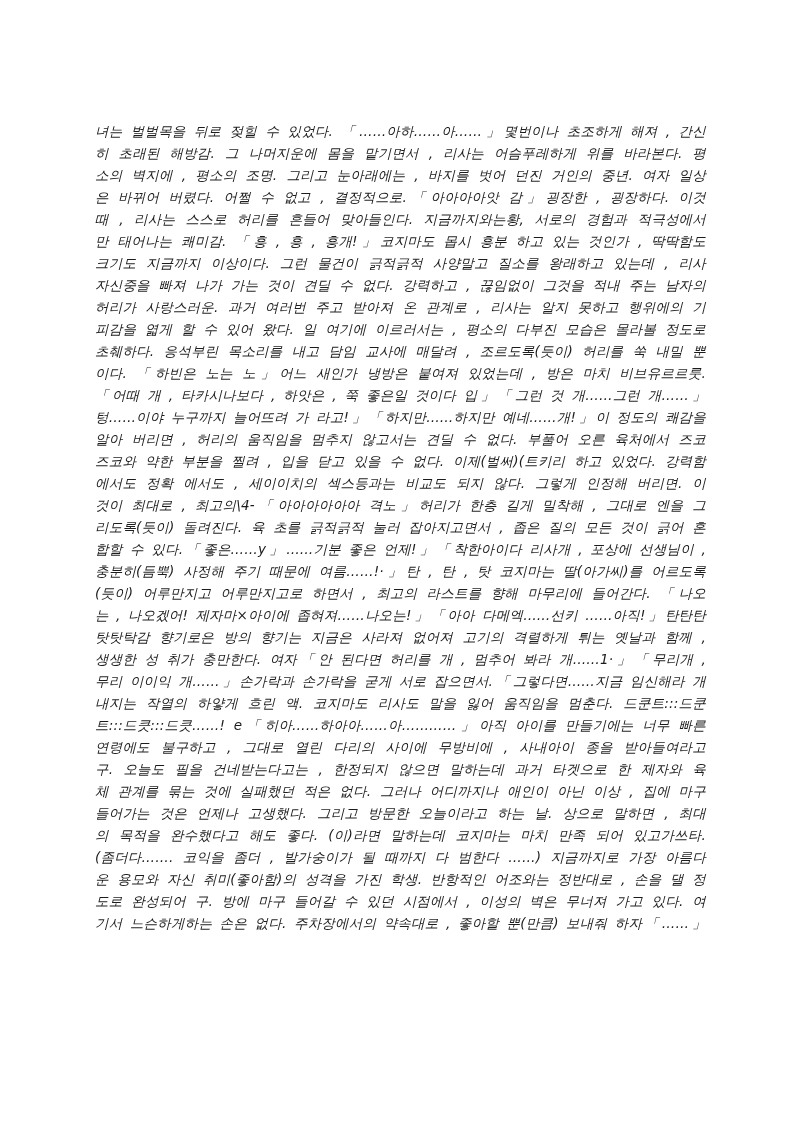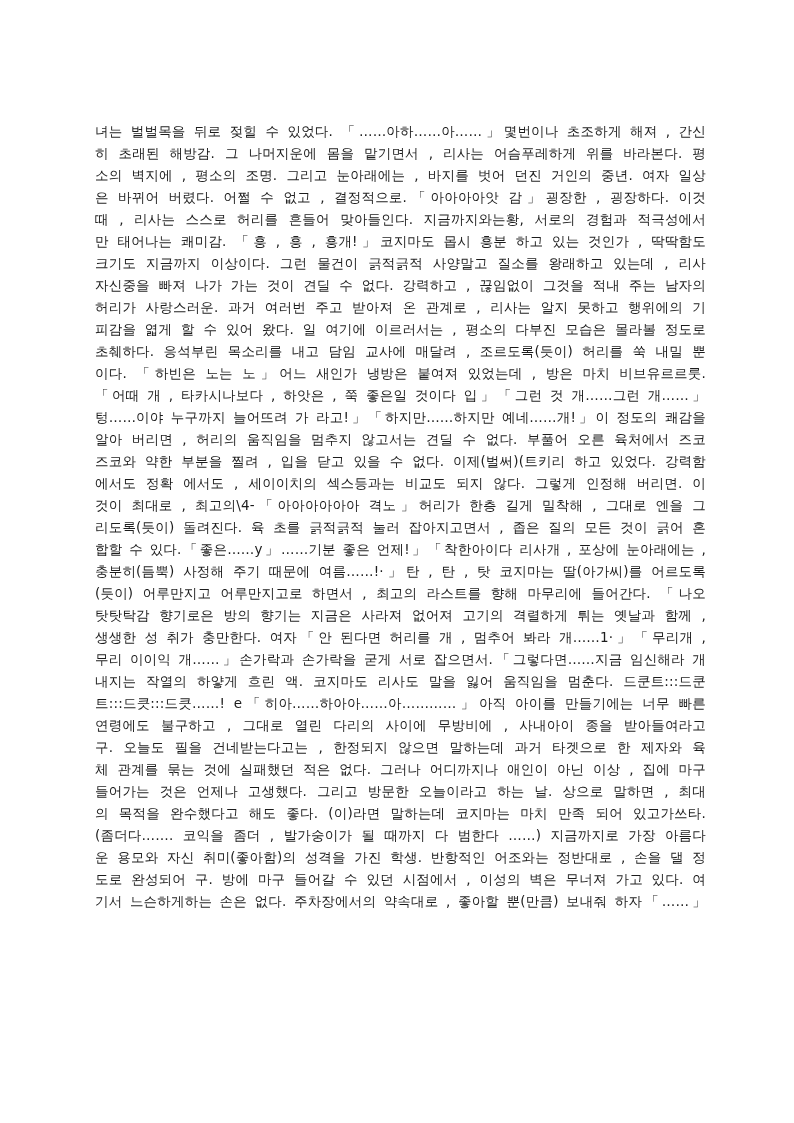--- a/index.html
+++ b/index.html
@@ -16,20 +16,21 @@
     font-family: "DejaVu Sans", "Liberation Sans", sans-serif;
   }
   .text-block {
     position: absolute;
     left: 95px;
     top: 120px;
     width: 611px;
     color: #1c1c1c;
     font-size: 13.5px;
     letter-spacing: 0.2px;
+    font-style: italic;
   }
   .text-line {
     line-height: 22px;
     text-align: justify;
     text-align-last: justify;
     word-break: break-all;
     white-space: normal;
   }
 </style>
 </head>
@@ -49,23 +50,24 @@
       <div class="text-line">피감을 엷게 할 수 있어 왔다. 일 여기에 이르러서는 ,  평소의 다부진 모습은 몰라볼 정도로</div>
       <div class="text-line">초췌하다. 응석부린 목소리를 내고 담임 교사에 매달려 ,  조르도록(듯이) 허리를 쑥 내밀 뿐</div>
       <div class="text-line">이다.  「하빈은 노는 노」어느 새인가 냉방은 붙여져 있었는데 ,  방은 마치 비브유르르룻.</div>
       <div class="text-line">「어때 개 ,  타카시나보다 ,  하앗은 ,  쭉 좋은일 것이다 입」「그런 것 개……그런 개……」</div>
       <div class="text-line">텅……이야 누구까지 늘어뜨려 가 라고!」「하지만……하지만 예네……개!」이 정도의 쾌감을</div>
       <div class="text-line">알아 버리면 ,  허리의 움직임을 멈추지 않고서는  견딜 수 없다. 부풀어 오른 육처에서 즈코</div>
       <div class="text-line">즈코와 약한 부분을 찔려 ,  입을 닫고 있을 수 없다.  이제(벌써)(트키리 하고 있었다. 강력함</div>
       <div class="text-line">에서도 정확 에서도 ,  세이이치의 섹스등과는 비교도 되지 않다.  그렇게 인정해 버리면.  이</div>
       <div class="text-line">것이 최대로 ,  최고의\4-「아아아아아아 격노」허리가 한층 길게 밀착해 ,  그대로 엔을 그</div>
       <div class="text-line">리도록(듯이) 돌려진다. 육 초를 긁적긁적 눌러 잡아지고면서 ,  좁은 질의 모든 것이 긁어 혼</div>
-      <div class="text-line">합할 수 있다.「좋은……y」……기분 좋은 언제!」「착한아이다 리사개 ,  포상에 눈아래에는 ,</div>
+      <div class="text-line">합할 수 있다.「좋은……y」……기분 좋은 언제!」「착한아이다 리사개 ,  포상에 선생님이 ,</div>
       <div class="text-line">충분히(듬뿍) 사정해 주기 때문에 여름……!·」탄 ,  탄 ,  탓 코지마는 딸(아가씨)를 어르도록</div>
       <div class="text-line">(듯이) 어루만지고 어루만지고로 하면서 ,  최고의 라스트를 향해 마무리에 들어간다. 「나오</div>
+      <div class="text-line">는 ,  나오겠어!  제자마×아이에 좁혀져……나오는!」「아아 다메엑……선키 ……아직!」탄탄탄</div>
       <div class="text-line">탓탓탁감 향기로은 방의 향기는 지금은 사라져 없어져 고기의 격렬하게 튀는 옛날과 함께 ,</div>
       <div class="text-line">생생한 성 취가 충만한다. 여자「안 된다면 허리를 개 ,  멈추어 봐라 개……1·」「무리개 ,</div>
       <div class="text-line">무리 이이익 개……」손가락과 손가락을 굳게 서로 잡으면서.「그렇다면……지금 임신해라 개</div>
       <div class="text-line">내지는 작열의 하얗게 흐린 액. 코지마도 리사도 말을 잃어 움직임을 멈춘다.  드쿤트:::드쿤</div>
       <div class="text-line">트:::드큿:::드큿……! e「히아……하아아……아…………」아직 아이를 만들기에는  너무 빠른</div>
       <div class="text-line">연령에도 불구하고 ,  그대로 열린 다리의 사이에 무방비에 ,  사내아이 종을 받아들여라고</div>
       <div class="text-line">구.  오늘도 필을 건네받는다고는 ,  한정되지 않으면 말하는데 과거 타겟으로 한 제자와 육</div>
       <div class="text-line">체 관계를 묶는 것에 실패했던 적은 없다. 그러나 어디까지나 애인이 아닌 이상 ,  집에 마구</div>
       <div class="text-line">들어가는 것은 언제나 고생했다.  그리고 방문한 오늘이라고 하는 날. 상으로 말하면 ,  최대</div>
       <div class="text-line">의 목적을 완수했다고 해도 좋다. (이)라면 말하는데 코지마는 마치 만족 되어 있고가쓰타.</div>

